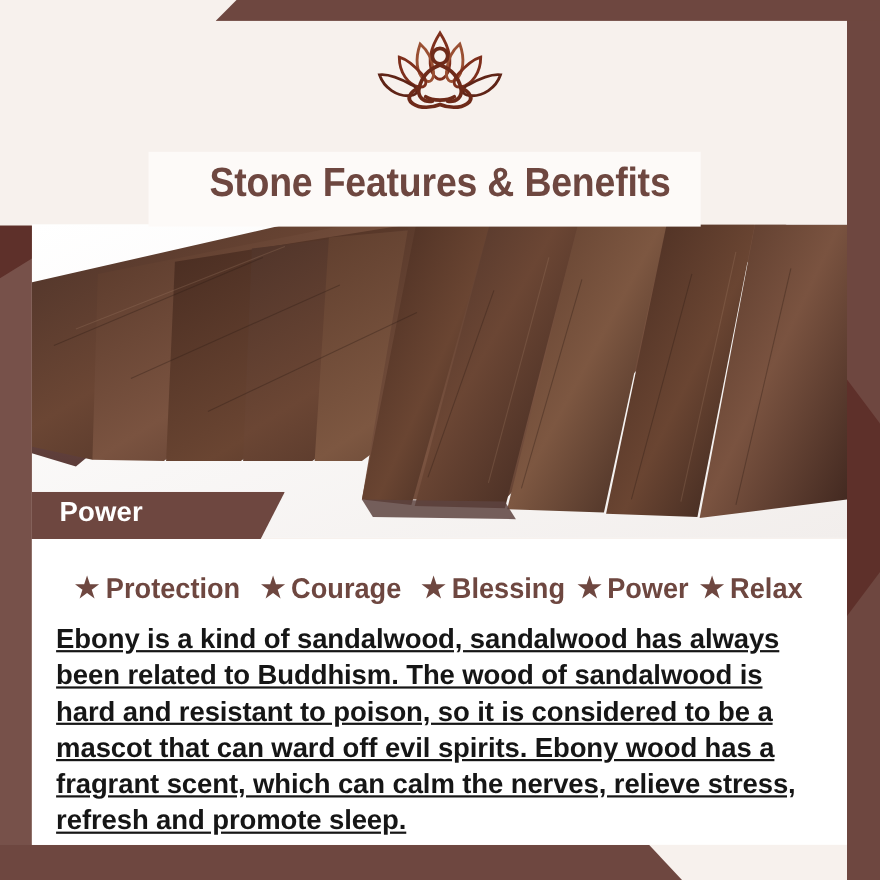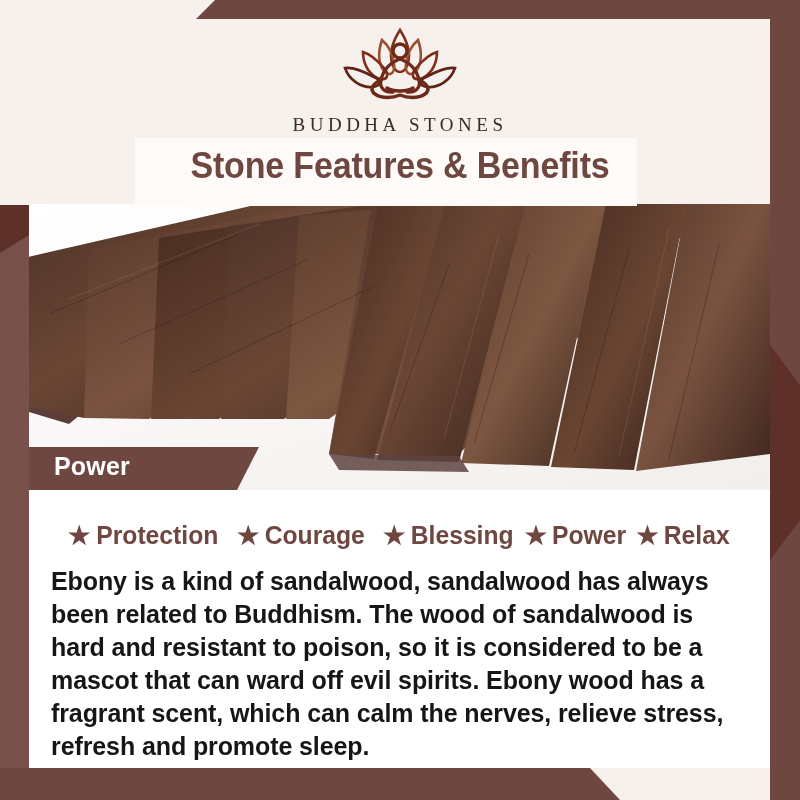--- a/index.html
+++ b/index.html
@@ -113,20 +113,21 @@
 
   .body-text{
     margin-top:14px;
     font-family:"Liberation Sans Narrow","Liberation Sans",sans-serif;
     font-weight:bold;
     font-size:25px;line-height:33px;
     color:#161616;
     text-align:left;
     padding:0 8px 0 10px;
     letter-spacing:-0.1px;
+    text-decoration:underline;
   }
 </style>
 </head>
 <body>
 
 <div class="poster">
 
   <div class="photo">
     <svg width="741" height="285" viewBox="0 0 741 285">
       <defs>
@@ -217,21 +218,20 @@
         <path d="M130 46 C126 58 114 66 102 65 C94 64 94 58 101 55 C112 49 122 45 130 46 Z" stroke="#5f2417"></path>
       </g>
       <g fill="none" stroke="#6e2a19" stroke-width="3.4" stroke-linecap="round" stroke-linejoin="round">
         <circle cx="75" cy="29" r="7"></circle>
         <path d="M75 37 C64 41 58 49 56 58 C54 66 60 71 68 70"></path>
         <path d="M75 37 C86 41 92 49 94 58 C96 66 90 71 82 70"></path>
         <path d="M56 58 C48 61 44 68 50 72 C57 77 68 76 75 73 C82 76 93 77 100 72 C106 68 102 61 94 58"></path>
         <path d="M62 66 C68 70 82 70 88 66"></path>
       </g>
     </svg>
-    <div class="brand-name">BUDDHA STONES</div>
   </div>
 
   <div class="title-band"></div>
   <div class="title-text">Stone Features &amp; Benefits</div>
 
   <div class="ebony-band"></div>
   <div class="ebony-text">Power</div>
 
   <div class="content"></div>
   <div class="content-pad">

